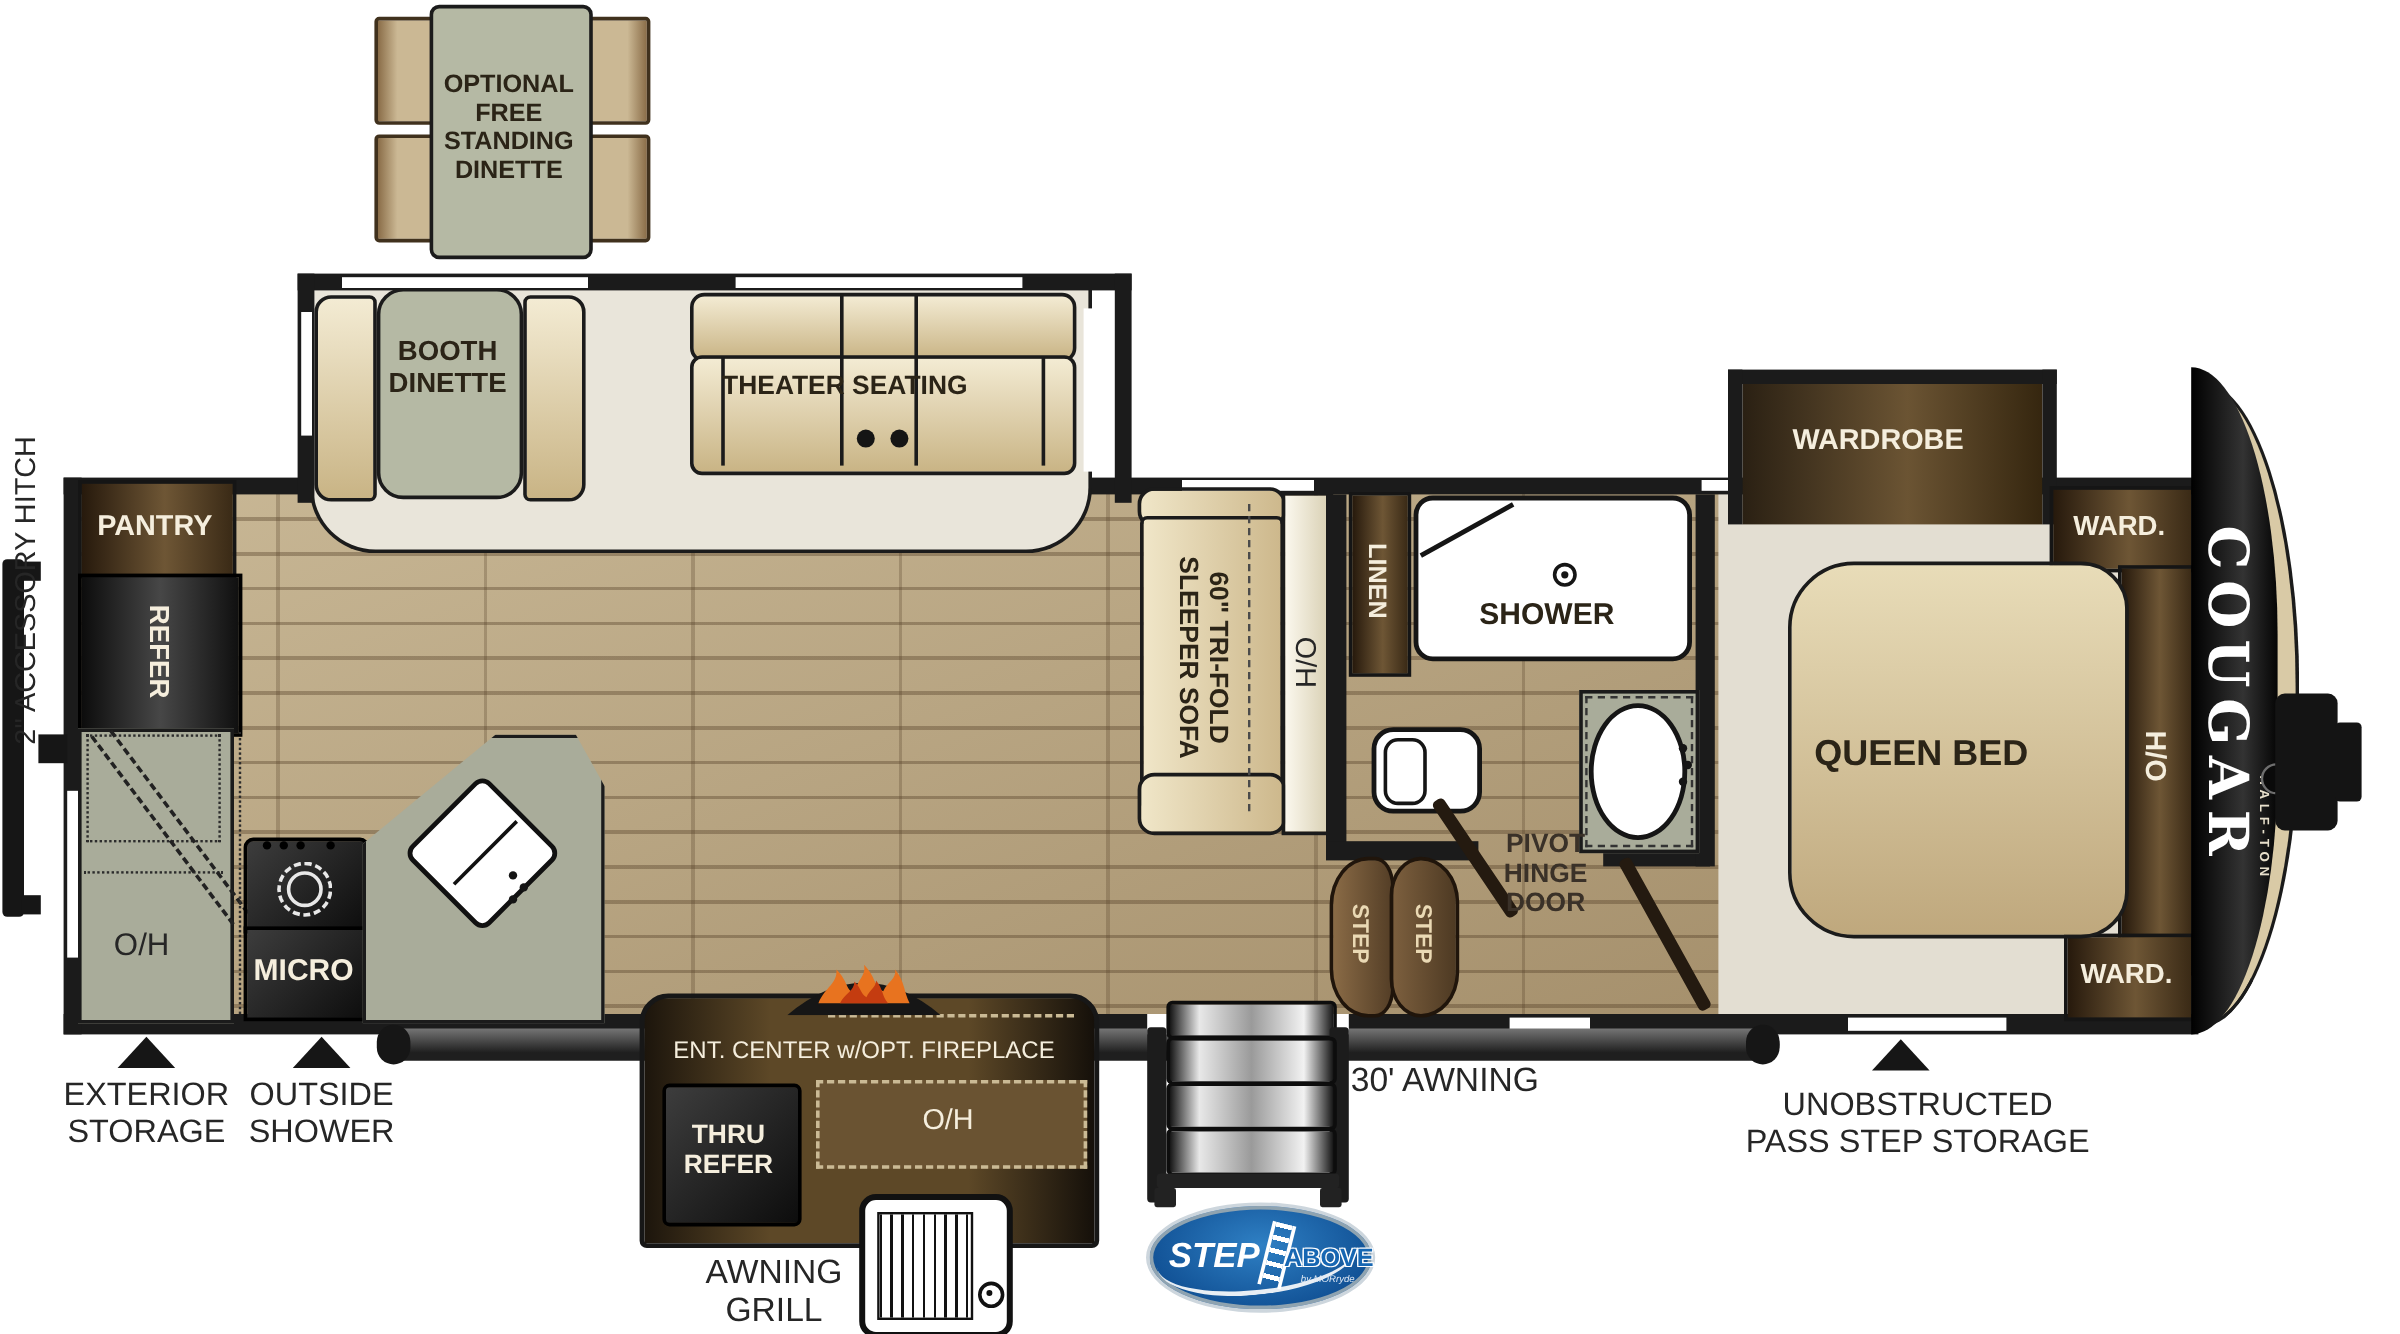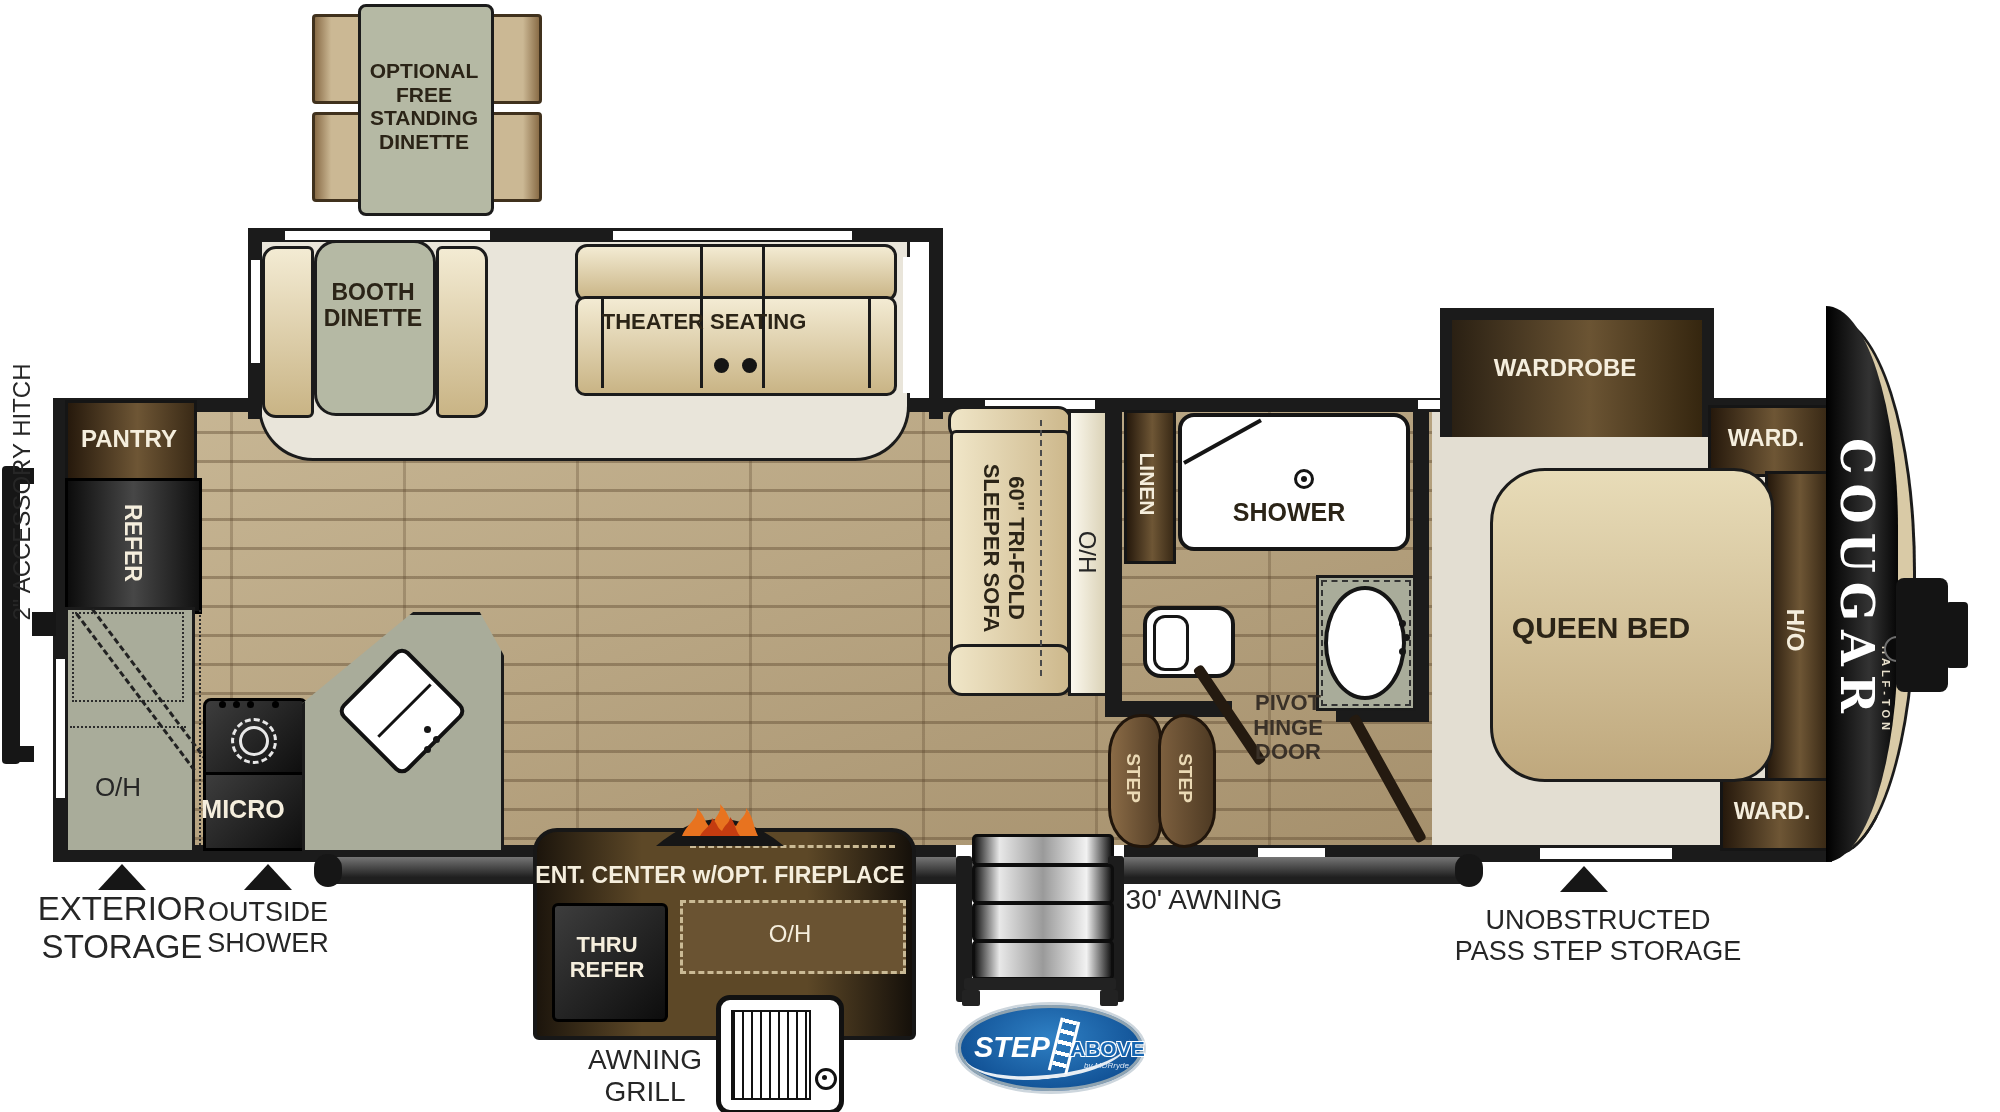--- a/index.html
+++ b/index.html
@@ -101,21 +101,21 @@
   <div class="ann" style="left:118px;top:788px;font-size:26px;">O/H</div>
 
   <div class="appl" style="left:203px;top:698px;width:99px;height:74px;border-radius:8px 8px 0 0;"></div>
   <div class="dot" style="left:219px;top:701px;width:7px;height:7px;background:#000;"></div>
   <div class="dot" style="left:233px;top:701px;width:7px;height:7px;background:#000;"></div>
   <div class="dot" style="left:247px;top:701px;width:7px;height:7px;background:#000;"></div>
   <div class="dot" style="left:272px;top:701px;width:7px;height:7px;background:#000;"></div>
   <div class="abs" style="left:231px;top:718px;width:40px;height:40px;border-radius:50%;border:3px dashed #e8e8e8;"></div>
   <div class="abs" style="left:239px;top:726px;width:24px;height:24px;border-radius:50%;border:3px solid #e8e8e8;"></div>
   <div class="appl" style="left:203px;top:772px;width:99px;height:73px;"></div>
-  <div class="lbl wlbl" style="left:243px;top:809px;font-size:25px;">MICRO</div>
+  <div class="lbl wlbl" style="left:253px;top:809px;font-size:25px;">MICRO</div>
   <div class="abs" style="left:199px;top:610px;width:0;height:235px;border-left:2px dotted #2c2c2c;"></div>
 
   <div class="abs" style="left:302px;top:612px;width:196px;height:235px;background:#a9ac9a;border:3px solid #1b1b1b;
               clip-path:polygon(55% 0,88% 0,100% 18%,100% 100%,0 100%,0 38%);"></div>
   <div class="abs" style="left:355px;top:664px;width:86px;height:86px;background:#fff;border:4px solid #111;border-radius:10px;transform:rotate(45deg);">
     <div style="position:absolute;left:50%;top:4px;width:3px;height:74px;background:#111;"></div>
   </div>
   <div class="dot" style="left:424px;top:726px;width:7px;height:7px;"></div>
   <div class="dot" style="left:433px;top:736px;width:7px;height:7px;"></div>
   <div class="dot" style="left:424px;top:746px;width:7px;height:7px;"></div>
@@ -209,21 +209,21 @@
   <div class="tread" style="left:972px;top:864px;width:136px;height:34px;"></div>
   <div class="tread" style="left:972px;top:902px;width:136px;height:34px;"></div>
   <div class="tread" style="left:972px;top:940px;width:136px;height:34px;"></div>
   <div class="abs" style="left:964px;top:978px;width:152px;height:12px;background:#222;border-radius:3px;"></div>
   <div class="abs" style="left:962px;top:990px;width:18px;height:16px;background:#222;border-radius:2px;"></div>
   <div class="abs" style="left:1100px;top:990px;width:18px;height:16px;background:#222;border-radius:2px;"></div>
 
   <div class="abs" style="left:533px;top:828px;width:375px;height:204px;border:4px solid #171717;border-radius:24px 24px 6px 6px;
               background:linear-gradient(90deg,#1c150c,#5d4827 28%,#5d4827 72%,#15100a);"></div>
   <div class="abs" style="left:690px;top:845px;width:205px;height:0;border-top:3px dashed #caba95;"></div>
-  <div class="lbl wlbl" style="left:720px;top:876px;font-size:23px;font-weight:bold;">ENT. CENTER w/OPT. FIREPLACE</div>
+  <div class="lbl wlbl" style="left:720px;top:876px;font-size:20px;font-weight:normal;">ENT. CENTER w/OPT. FIREPLACE</div>
   <div class="appl" style="left:552px;top:903px;width:110px;height:113px;border-radius:6px;"></div>
   <div class="lbl wlbl" style="left:607px;top:958px;font-size:22px;">THRU
 REFER</div>
   <div class="abs" style="left:680px;top:900px;width:220px;height:68px;background:#6a5332;border:3px dashed #caba95;"></div>
   <div class="lbl wlbl" style="left:790px;top:934px;font-size:24px;font-weight:normal;">O/H</div>
 
   <svg class="abs" style="left:652px;top:790px;" width="136" height="56" viewBox="0 0 136 56">
     <path d="M4,56 Q68,2 132,56 Z" fill="#161616"></path>
     <path d="M30,46 C36,32 46,30 45,18 C55,28 52,34 60,38 C62,26 70,24 68,14 C78,24 76,32 84,36 C88,28 95,26 94,18 C102,28 101,36 106,46 Z" fill="#e8731f"></path>
     <path d="M48,46 C52,38 60,36 60,28 C66,34 65,38 70,41 C73,34 78,33 78,27 C84,34 83,40 88,46 Z" fill="#c43c10"></path>
@@ -233,21 +233,21 @@
 GRILL</div>
   <div class="abs" style="left:716px;top:995px;width:118px;height:110px;background:#fff;border:5px solid #111;border-radius:14px;">
     <div style="position:absolute;left:10px;top:10px;width:76px;height:86px;border:2px solid #111;
          background:repeating-linear-gradient(90deg,#111 0 2px,transparent 2px 9px);"></div>
     <div style="position:absolute;left:94px;top:68px;width:16px;height:16px;border:3px solid #111;border-radius:50%;">
       <div style="position:absolute;left:4px;top:4px;width:5px;height:5px;background:#111;border-radius:50%;"></div>
     </div>
   </div>
 
   <div class="tri" style="left:98px;top:864px;"></div>
-  <div class="ann" style="left:122px;top:928px;font-size:33px;">EXTERIOR
+  <div class="ann" style="left:122px;top:928px;font-size:27px;">EXTERIOR
 STORAGE</div>
   <div class="tri" style="left:244px;top:864px;"></div>
   <div class="ann" style="left:268px;top:928px;font-size:27px;">OUTSIDE
 SHOWER</div>
   <div class="tri" style="left:1560px;top:866px;"></div>
   <div class="ann" style="left:1598px;top:936px;font-size:27px;">UNOBSTRUCTED
 PASS STEP STORAGE</div>
 
   <div class="abs" style="left:955px;top:1002px;width:185px;height:86px;border-radius:50%;
               background:radial-gradient(ellipse at 50% 38%,#2f80c4,#0f4e92 78%);

